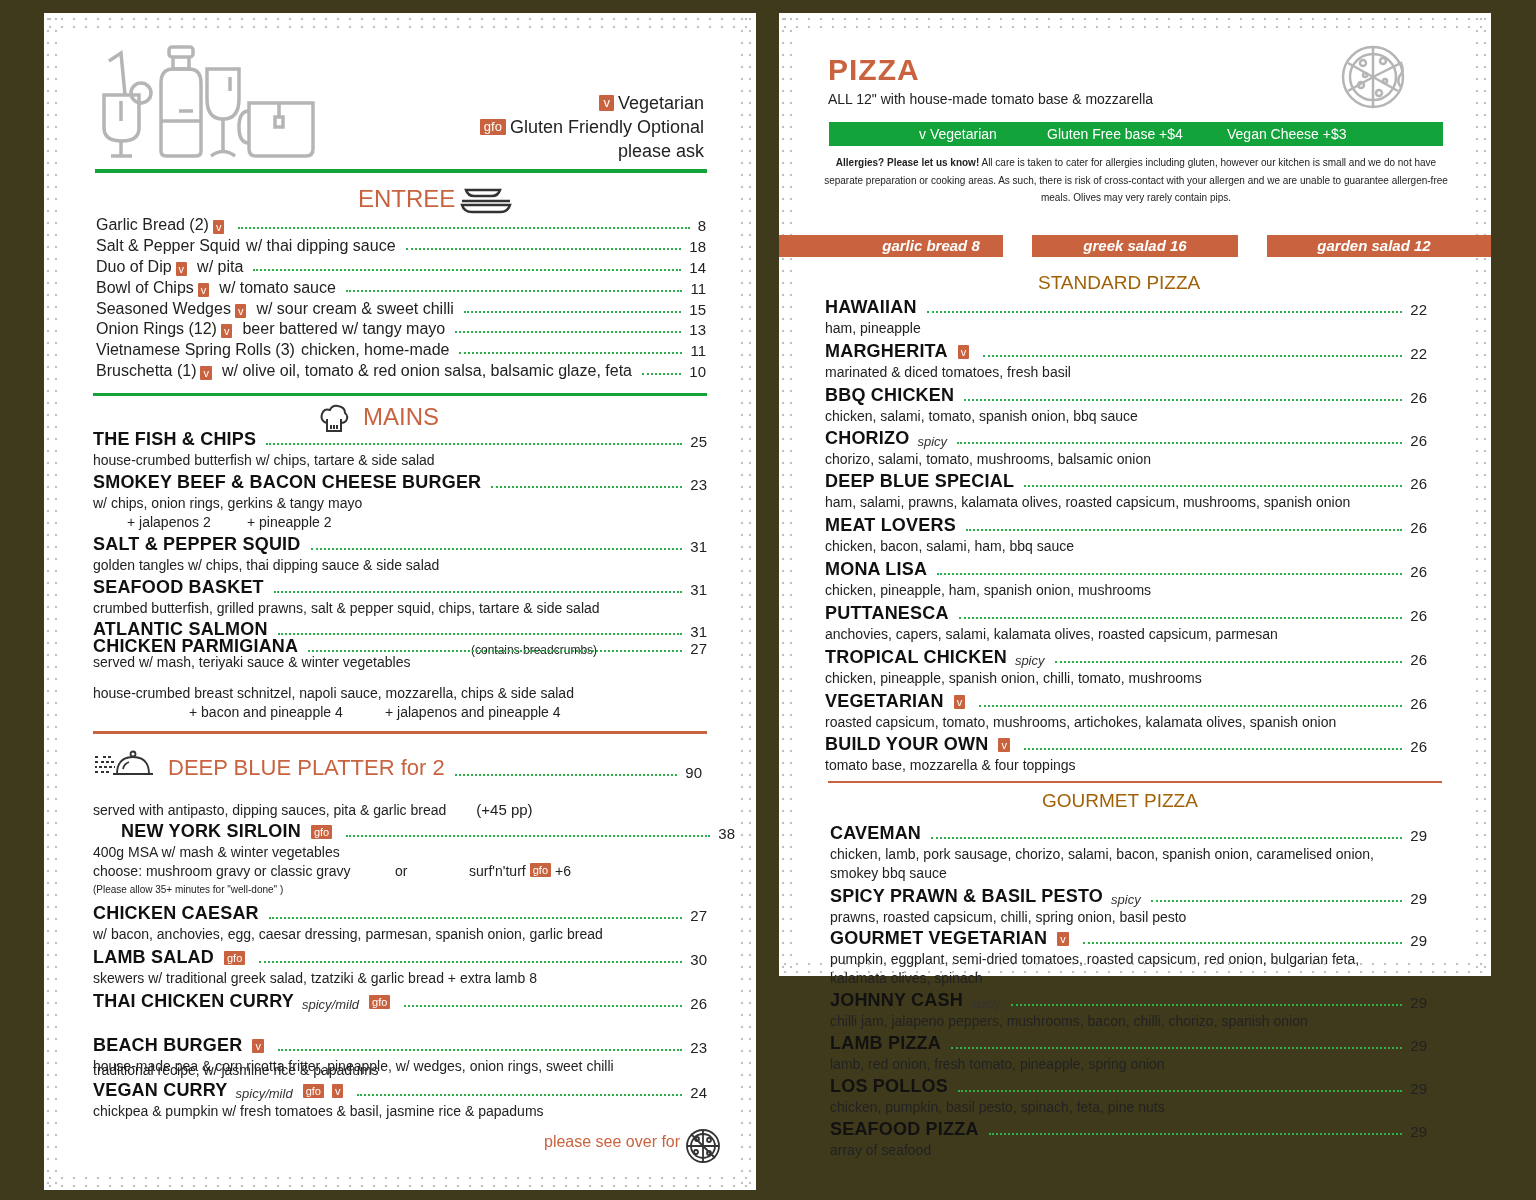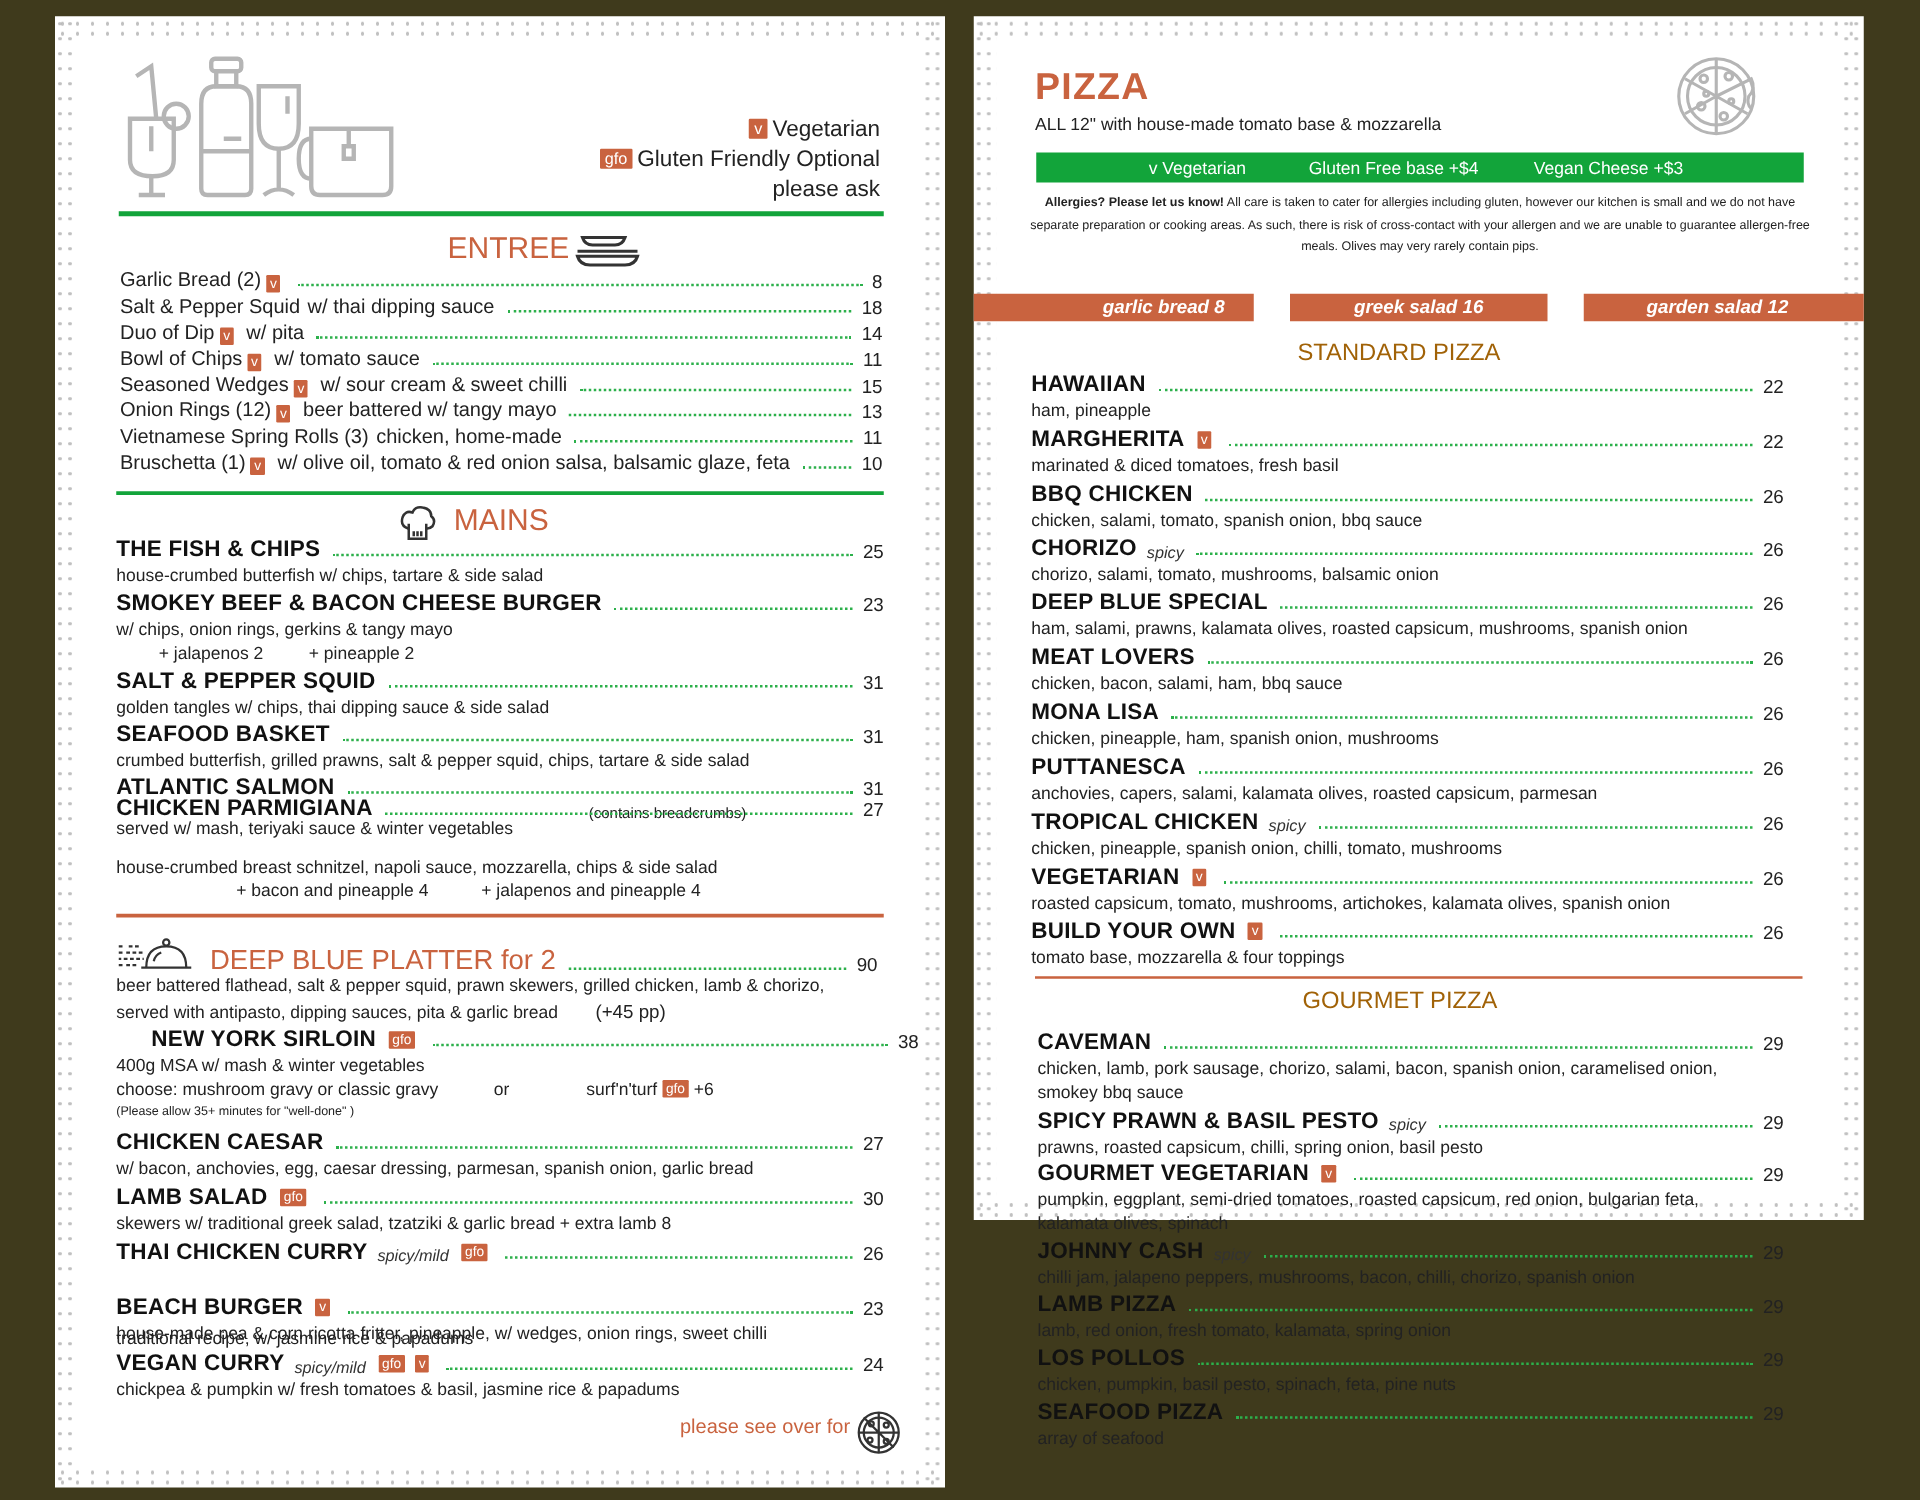--- a/index.html
+++ b/index.html
@@ -221,21 +221,20 @@
     <circle cx="40" cy="5" r="2.5"></circle>
     <path d="M24 25 Q24 8 40 8 Q56 8 56 25"></path>
     <path d="M20 25 H60"></path>
     <path d="M30 20 Q31 15 36 13"></path>
   </svg>
   <div class="row" style="left:124px;top:742px;width:534px">
     <span style="font-size:22px;color:#c9633f">DEEP BLUE PLATTER for 2</span>
     <span class="dots"></span>
     <span class="price">90</span>
   </div>
-  <div class="desc" style="left:49px;top:767px">beer battered flathead, salt &amp; pepper squid, prawn skewers, grilled chicken, lamb &amp; chorizo,</div>
   <div class="desc" style="left:49px;top:788px">
     <span>served with antipasto, dipping sauces, pita &amp; garlic bread</span><span style="margin-left:30px;font-size:15px">(+45 pp)</span>
   </div>
 
   <div id="specials-list">
       <div class="row" style="left: 49px; top: 808px; width: 614px; margin-left: 28px;">
         <span class="name">NEW YORK SIRLOIN</span>
         <span style="margin-left: 6px;"><span class="badge">gfo</span></span>
         <span class="dots"></span>
         <span class="price">38</span>
@@ -437,21 +436,21 @@
         <span class="spicy">spicy</span>
         <span class="dots"></span>
         <span class="price">29</span>
       </div>
       <div class="desc" style="left: 51px; top: 1000px;">chilli jam, jalapeno peppers, mushrooms, bacon, chilli, chorizo, spanish onion</div>
       <div class="row" style="left: 51px; top: 1020px; width: 597px;">
         <span class="name">LAMB PIZZA</span>
         <span class="dots"></span>
         <span class="price">29</span>
       </div>
-      <div class="desc" style="left: 51px; top: 1043px;">lamb, red onion, fresh tomato, kalamata, spring onion</div>
+      <div class="desc" style="left: 51px; top: 1043px;">lamb, red onion, fresh tomato, pineapple, spring onion</div>
       <div class="row" style="left: 51px; top: 1063px; width: 597px;">
         <span class="name">LOS POLLOS</span>
         <span class="dots"></span>
         <span class="price">29</span>
       </div>
       <div class="desc" style="left: 51px; top: 1086px;">chicken, pumpkin, basil pesto, spinach, feta, pine nuts</div>
       <div class="row" style="left: 51px; top: 1106px; width: 597px;">
         <span class="name">SEAFOOD PIZZA</span>
         <span class="dots"></span>
         <span class="price">29</span>

